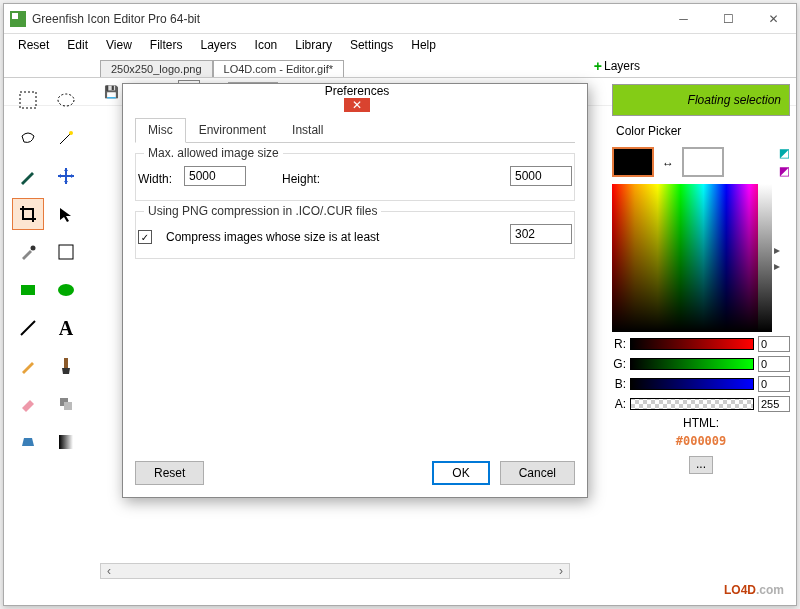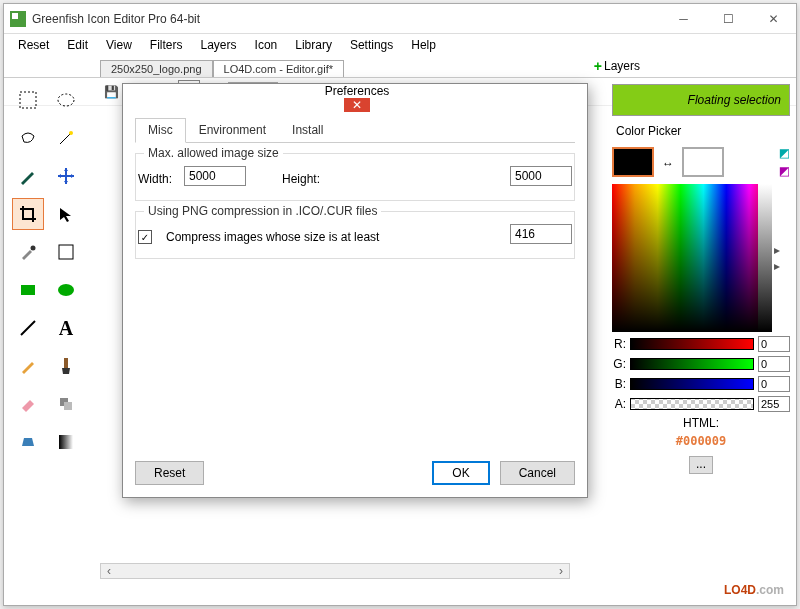--- a/index.html
+++ b/index.html
@@ -337,21 +337,21 @@
         <div class="num-input">5000</div>
       </div>
     </div>
 
     <div class="fieldset">
       <div class="legend">Using PNG compression in .ICO/.CUR files</div>
       <div class="field-row">
         <span class="chk">✓</span>
         <span>Compress images whose size is at least</span>
         <div style="flex:1"></div>
-        <div class="num-input">416</div>
+        <div class="num-input">302</div>
       </div>
     </div>
   </div>
 
   <div class="dlg-footer">
     <div class="btn">Reset</div>
     <div class="spacer"></div>
     <div class="btn primary">OK</div>
     <div class="btn">Cancel</div>
   </div>

